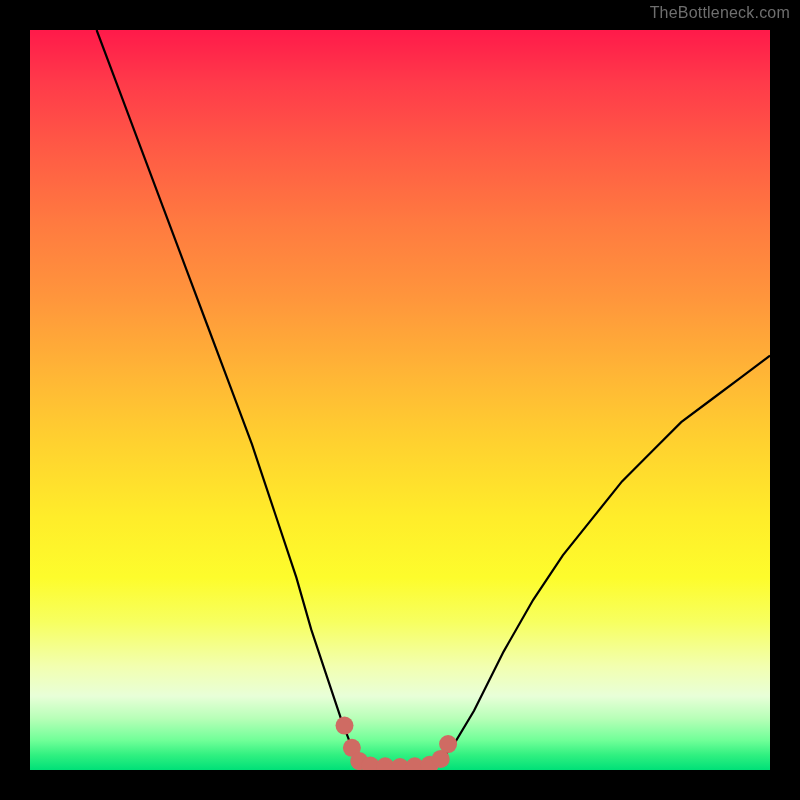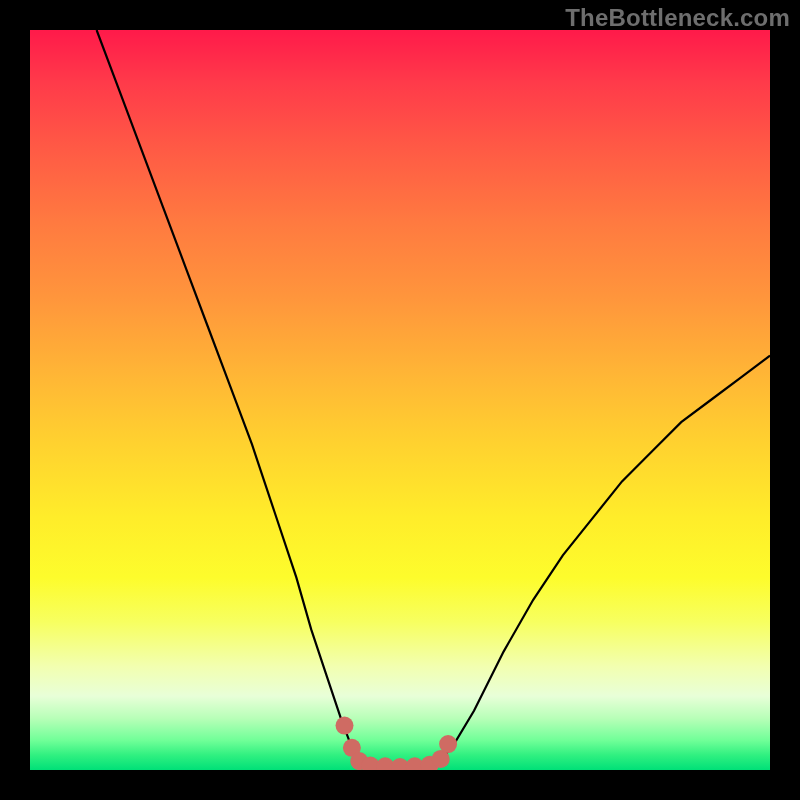--- a/index.html
+++ b/index.html
@@ -9,22 +9,22 @@
     background: #000;
     position: relative;
     font-family: Arial, Helvetica, sans-serif;
     overflow: hidden;
   }
   .attribution {
     position: absolute;
     top: 4px;
     right: 10px;
     color: #6e6e6e;
-    font-size: 24px;
-    font-weight: 700;
+    font-size: 16px;
+    font-weight: 400;
     z-index: 10;
     letter-spacing: 0.2px;
     margin-left: 36px;
   }
   .plot-area {
     position: absolute;
     left: 30px;
     top: 30px;
     width: 740px;
     height: 740px;

